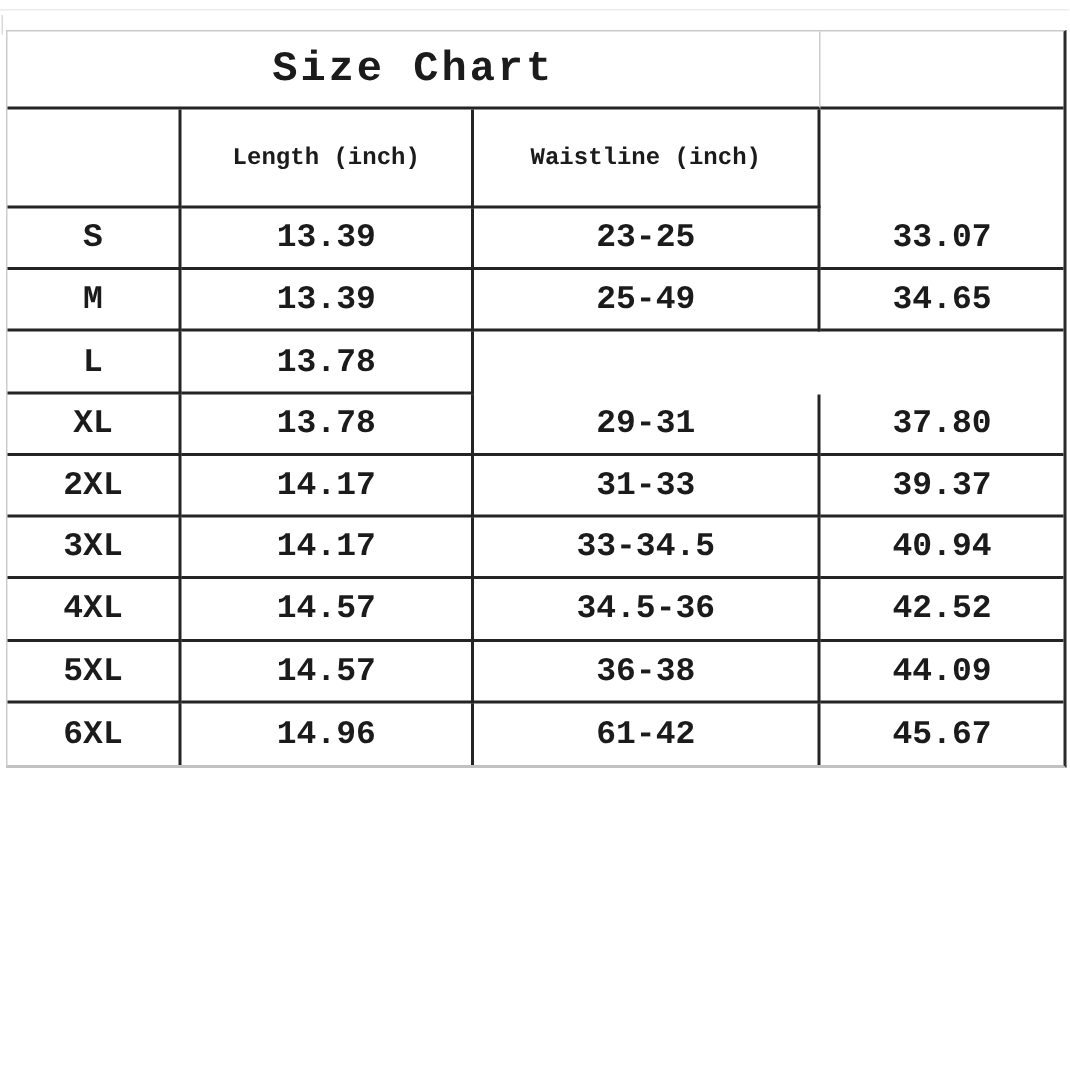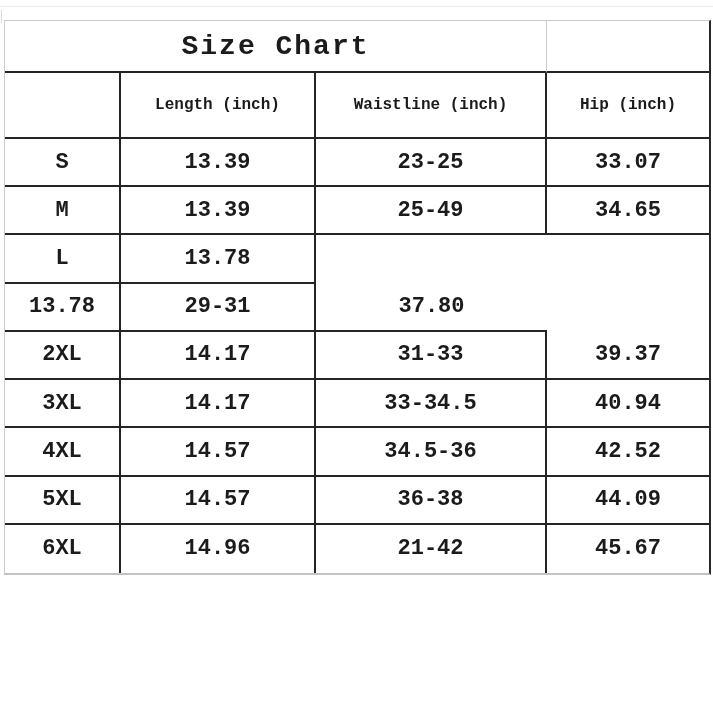--- a/index.html
+++ b/index.html
@@ -27,21 +27,21 @@
     left: 1px; top: 10px;
     width: 1px; height: 13px;
     background: #d9d9d9;
   }
 
   .size-table {
     position: absolute;
     left: 4px;
     top: 20px;
     width: 707px;
-    height: 555px;
+    height: 492px;
     box-sizing: border-box;
     border-top: 1px solid #c9c9c9;
     border-left: 1px solid #cccccc;
     border-right: 2px solid #2a2a2a;
     border-bottom: 2px solid #c2c2c2;
     display: flex;
     flex-direction: column;
     background: #ffffff;
   }
 
@@ -108,37 +108,37 @@
 
   <div class="trow title-row">
     <div class="title-cell">Size Chart</div>
     <div class="title-spacer"></div>
   </div>
 
   <div class="trow header-row">
     <div class="cell"></div>
     <div class="cell">Length (inch)</div>
     <div class="cell">Waistline (inch)</div>
-    <div class="cell last-col">Hip (inch)</div>
   </div>
 
   <div style="display:contents" id="table-body"><div class="trow data-row">
         <div class="cell data-cell">S</div>
         <div class="cell data-cell">13.39</div>
         <div class="cell data-cell">23-25</div>
         <div class="cell data-cell last-col">33.07</div>
       </div><div class="trow data-row">
         <div class="cell data-cell">M</div>
         <div class="cell data-cell">13.39</div>
         <div class="cell data-cell">25-49</div>
         <div class="cell data-cell last-col">34.65</div>
       </div><div class="trow data-row">
         <div class="cell data-cell">L</div>
         <div class="cell data-cell">13.78</div>
       </div><div class="trow data-row">
+        <div class="cell data-cell">XL</div>
         <div class="cell data-cell">13.78</div>
         <div class="cell data-cell">29-31</div>
         <div class="cell data-cell last-col">37.80</div>
       </div><div class="trow data-row">
         <div class="cell data-cell">2XL</div>
         <div class="cell data-cell">14.17</div>
         <div class="cell data-cell">31-33</div>
         <div class="cell data-cell last-col">39.37</div>
       </div><div class="trow data-row">
         <div class="cell data-cell">3XL</div>
@@ -151,17 +151,17 @@
         <div class="cell data-cell">34.5-36</div>
         <div class="cell data-cell last-col">42.52</div>
       </div><div class="trow data-row">
         <div class="cell data-cell">5XL</div>
         <div class="cell data-cell">14.57</div>
         <div class="cell data-cell">36-38</div>
         <div class="cell data-cell last-col">44.09</div>
       </div><div class="trow data-row last-row">
         <div class="cell data-cell">6XL</div>
         <div class="cell data-cell">14.96</div>
-        <div class="cell data-cell">21-42</div>
+        <div class="cell data-cell">61-42</div>
         <div class="cell data-cell last-col">45.67</div>
       </div></div>
 
 </div>
 
 </body></html>

